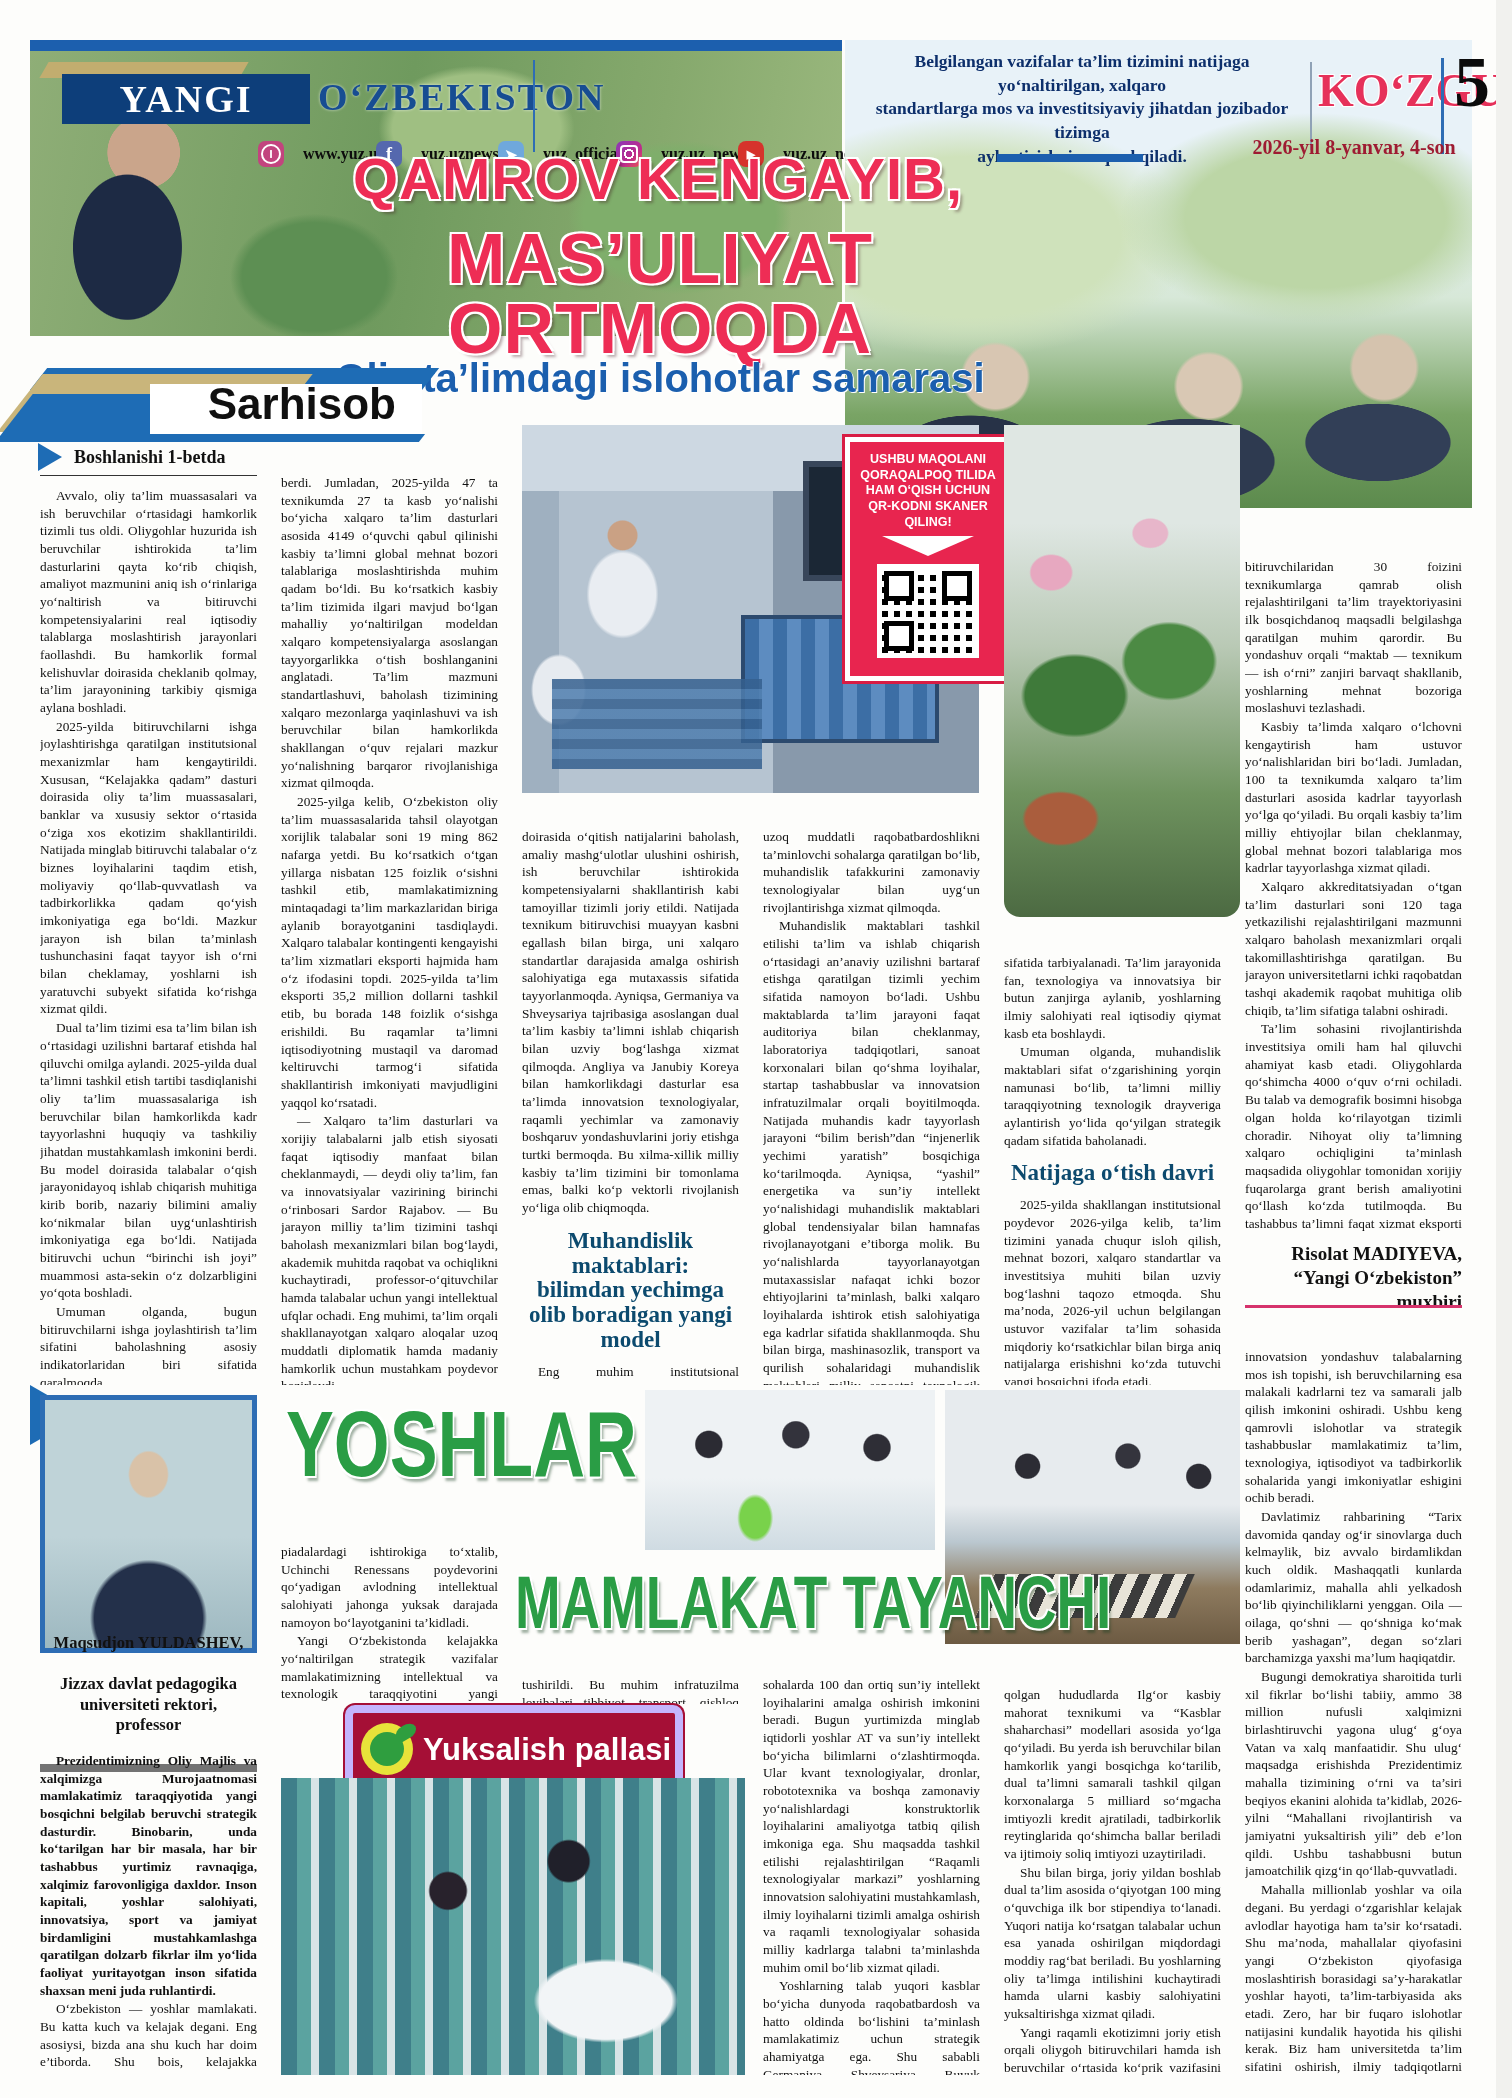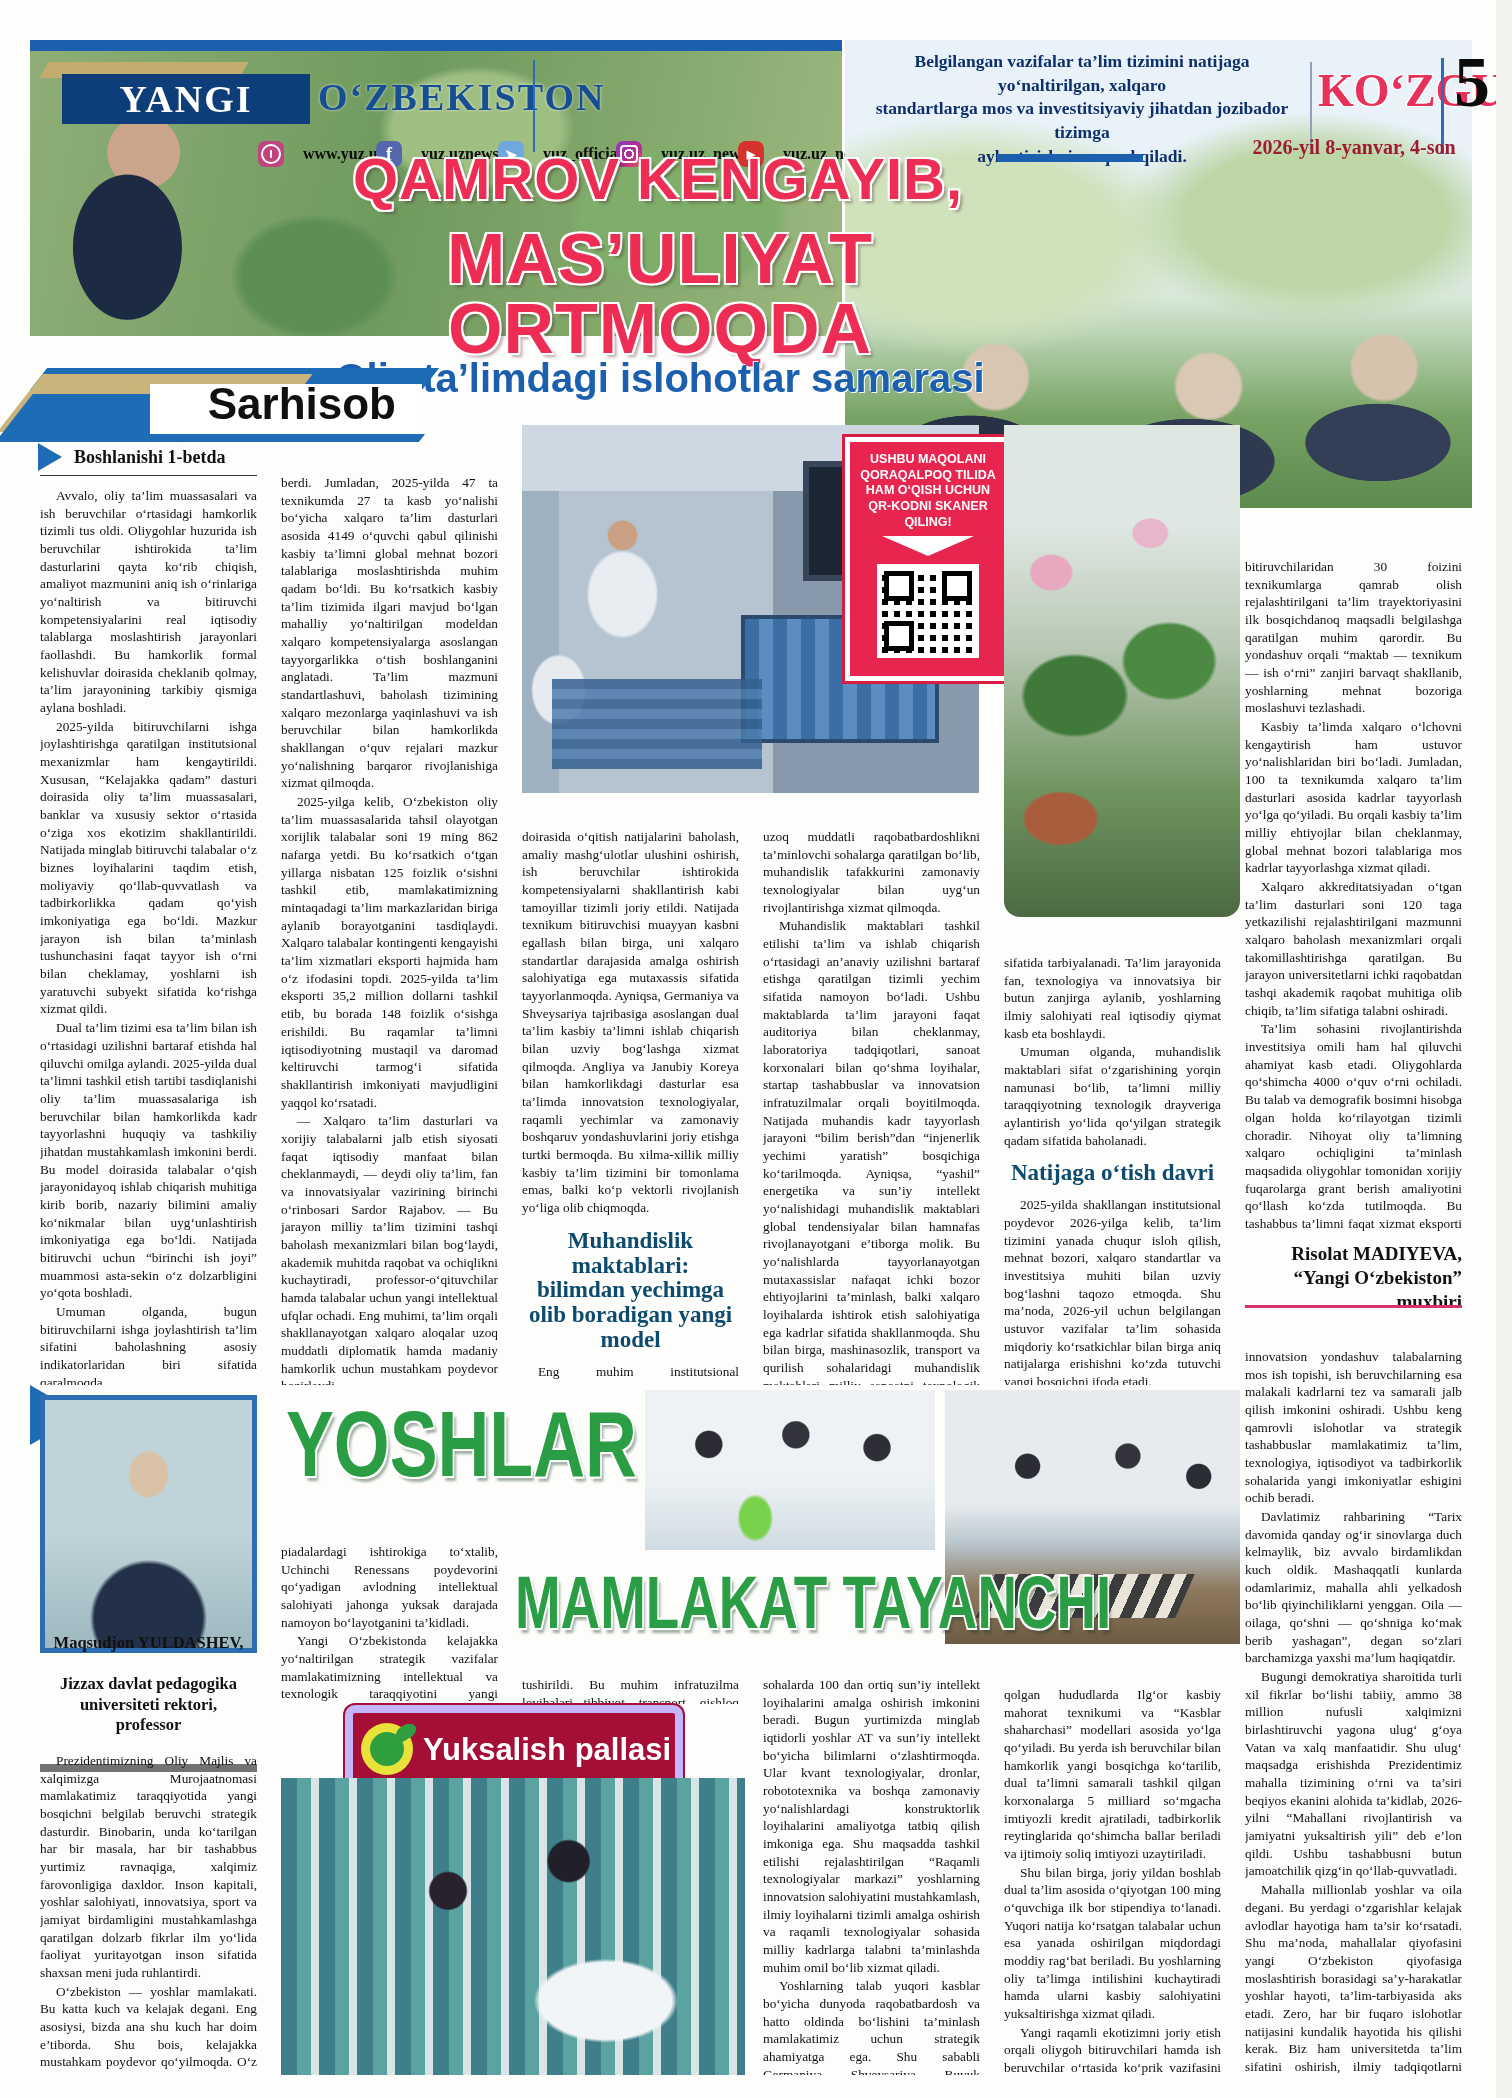--- a/index.html
+++ b/index.html
@@ -66,21 +66,21 @@
   #sarhisob .b1{position:absolute;left:0;top:0;width:100%;height:22px;background:#1e6cb5;transform:skewX(-38deg);transform-origin:left bottom;}
   #sarhisob .tan{position:absolute;left:-10px;top:6px;width:270px;height:58px;background:#c9b57b;transform:skewX(-38deg);}
   #sarhisob .b2{position:absolute;left:-16px;top:26px;width:250px;height:48px;background:#1e6cb5;transform:skewX(-38deg);}
   #sarhisob .white{position:absolute;left:120px;top:16px;width:272px;height:50px;background:#fff;}
   #sarhisob .txt{position:absolute;right:26px;top:14px;font:bold 44px/1 "Liberation Sans",sans-serif;color:#101010;}
   #sarhisob .underbar{position:absolute;left:150px;top:66px;width:242px;height:8px;background:#1e6cb5;transform:skewX(-38deg);}
   
   .col{position:absolute;width:217px;overflow:hidden;font:13.3px/1.33 "Liberation Serif",serif;text-align:justify;}
   .col p{margin:0 0 1px 0;text-indent:16px;}
   .col p.cont{text-indent:0;margin-top:28px;}
-  .col p.lead{font-weight:normal;text-indent:16px;}
+  .col p.lead{font-weight:bold;text-indent:16px;}
   .col h3{margin:12px 4px 10px 4px;text-align:center;font:bold 23px/1.08 "Liberation Serif",serif;color:#0c4a6e;text-indent:0;}
   #marker{left:40px;top:447px;width:217px;border-bottom:1.5px solid #333;padding-bottom:6px;}
   #marker .tri{position:absolute;left:-2px;top:-4px;width:0;height:0;border-top:14px solid transparent;border-bottom:14px solid transparent;border-left:24px solid #1e6cb5;}
   #marker .mtxt{margin-left:34px;font:bold 18px/1.2 "Liberation Serif",serif;}
   
   #photo-computer{left:522px;top:425px;width:457px;height:368px;
     background:
       linear-gradient(180deg,#cdd8e2 0 18%,transparent 18%),
       radial-gradient(60px 74px at 22% 46%,#e9edf2 0 55%,transparent 60%),
       radial-gradient(26px 26px at 22% 30%,#caa184 0 55%,transparent 60%),

